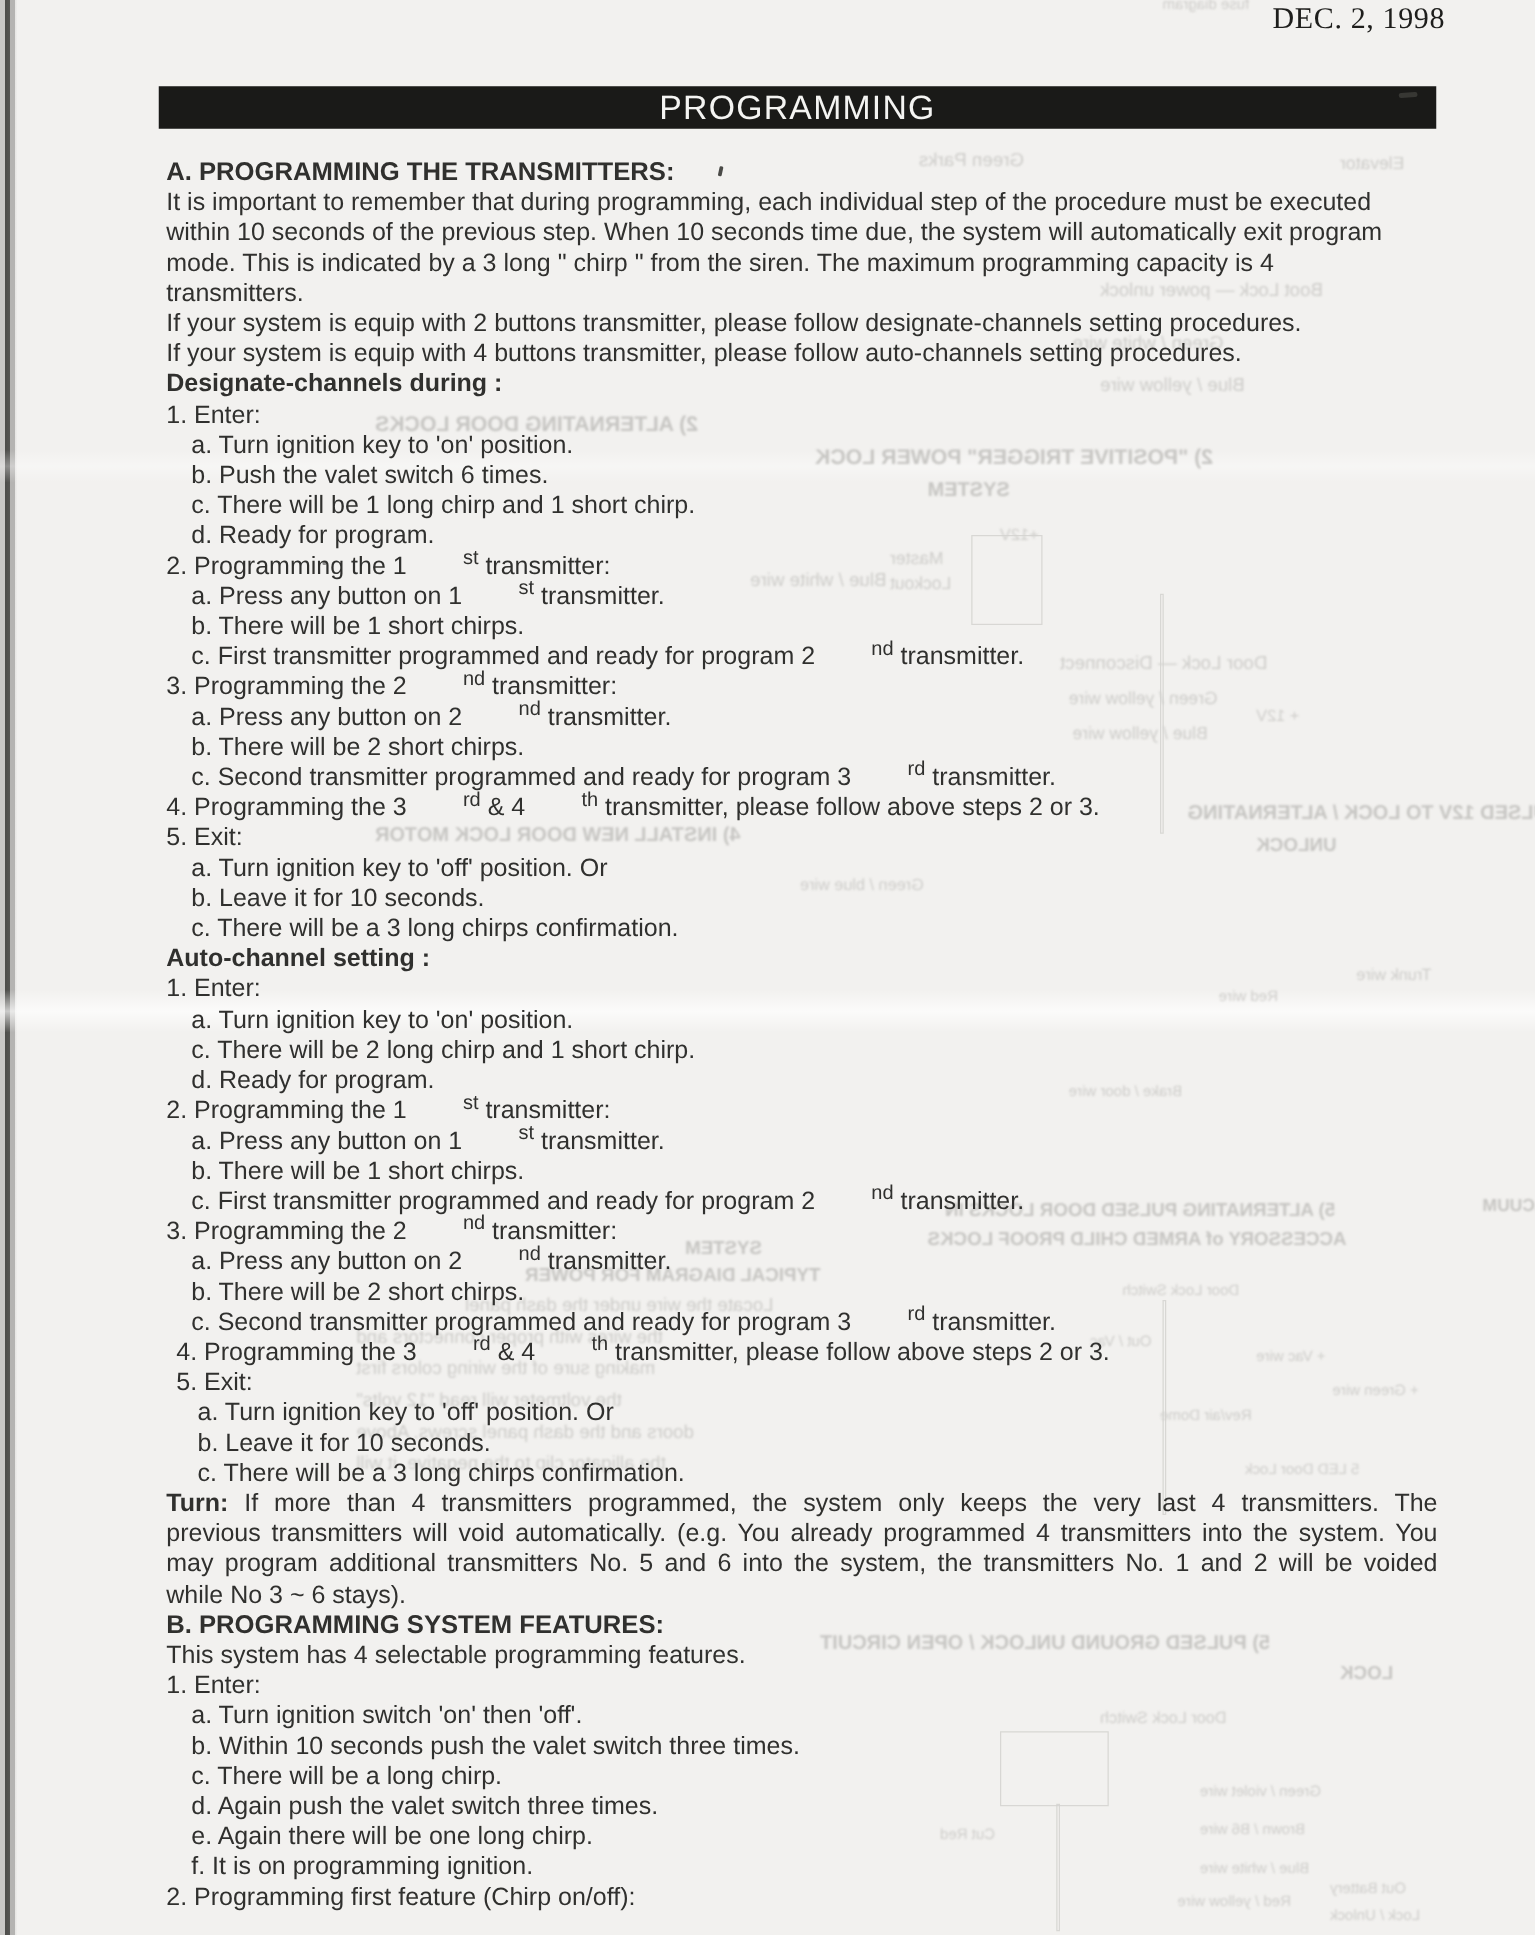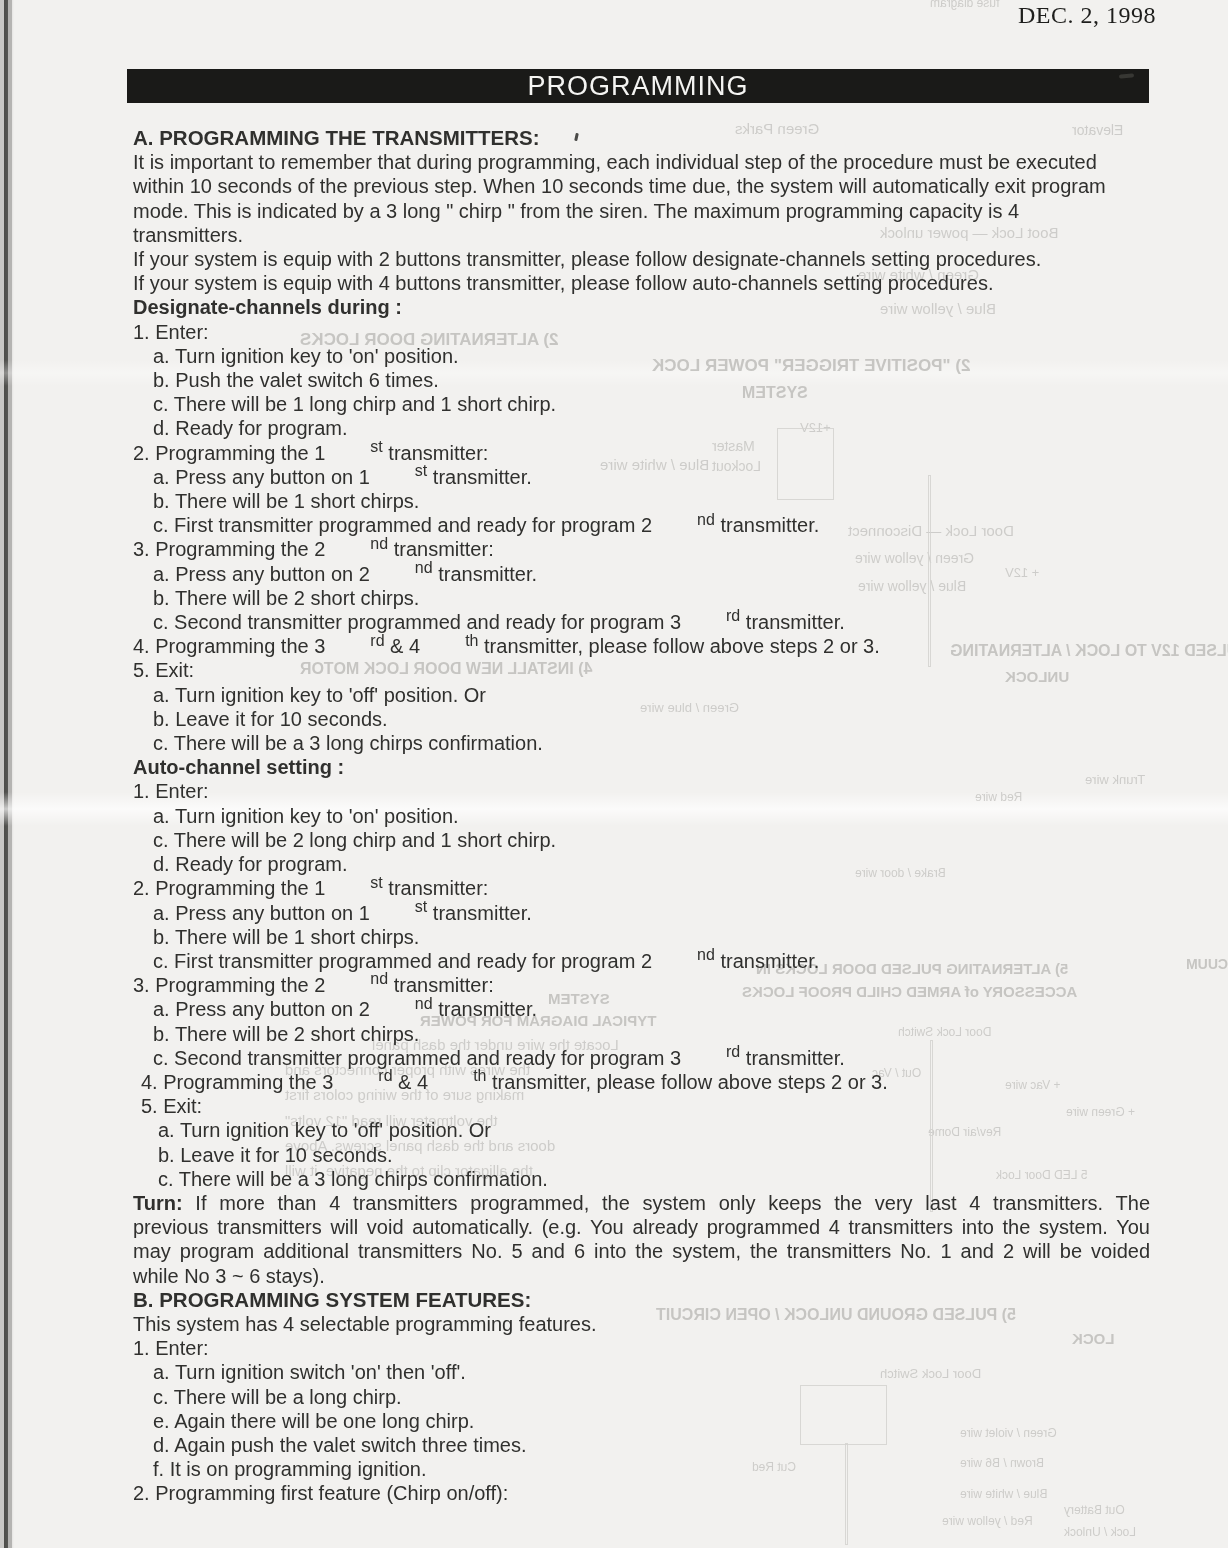--- a/index.html
+++ b/index.html
@@ -188,19 +188,20 @@
       <div class="line ind1" style="margin-left: 5px;">b. Leave it for 10 seconds.</div>
       <div class="line ind1" style="margin-left: 5px;">c. There will be a 3 long chirps confirmation.</div>
       <div class="line just"><b>Turn:</b> If more than 4 transmitters programmed, the system only keeps the very last 4 transmitters. The</div>
       <div class="line just">previous transmitters will void automatically. (e.g. You already programmed 4 transmitters into the system. You</div>
       <div class="line just">may program additional transmitters No. 5 and 6 into the system, the transmitters No. 1 and 2 will be voided</div>
       <div class="line">while No 3 ~ 6 stays).</div>
       <div class="line h">B. PROGRAMMING SYSTEM FEATURES:</div>
       <div class="line">This system has 4 selectable programming features.</div>
       <div class="line">1. Enter:</div>
       <div class="line ind1">a. Turn ignition switch 'on' then 'off'.</div>
+      <div class="line ind1">b. Within 10 seconds push the valet switch three times.</div>
       <div class="line ind1">c. There will be a long chirp.</div>
+      <div class="line ind1">d. Again push the valet switch three times.</div>
       <div class="line ind1">e. Again there will be one long chirp.</div>
-      <div class="line ind1">d. Again push the valet switch three times.</div>
       <div class="line ind1">f. It is on programming ignition.</div>
       <div class="line">2. Programming first feature (Chirp on/off):</div>
     </div>
 </div>
 
 </body></html>

